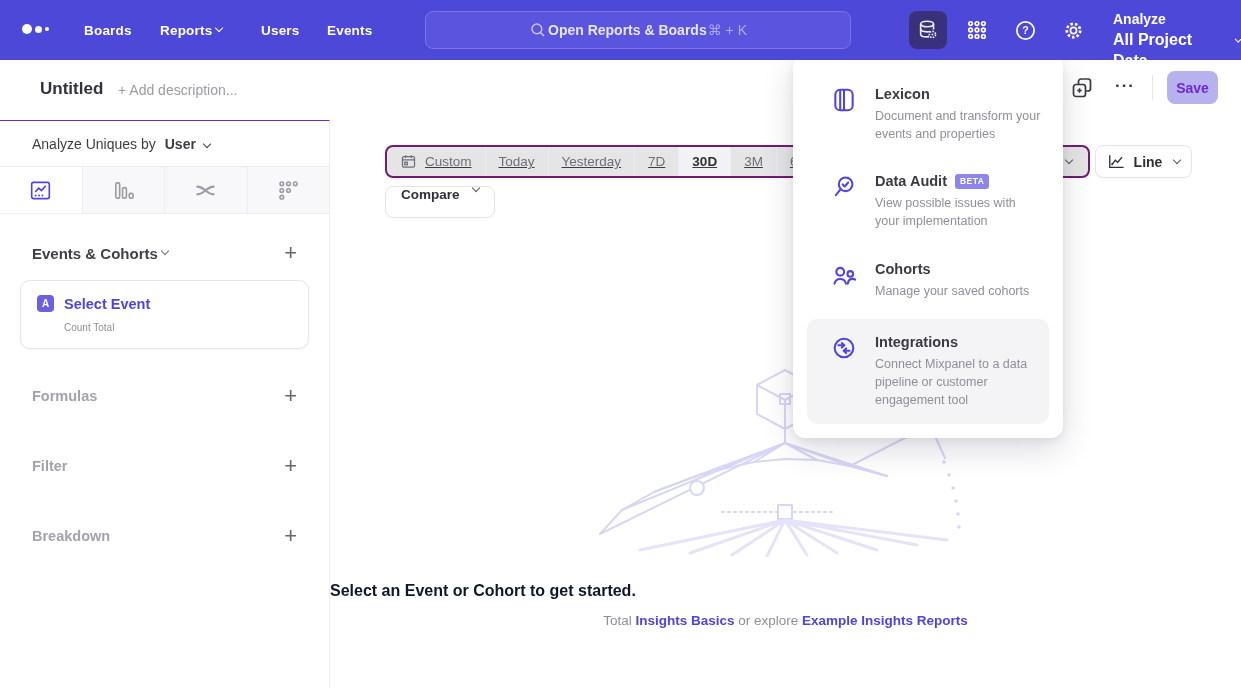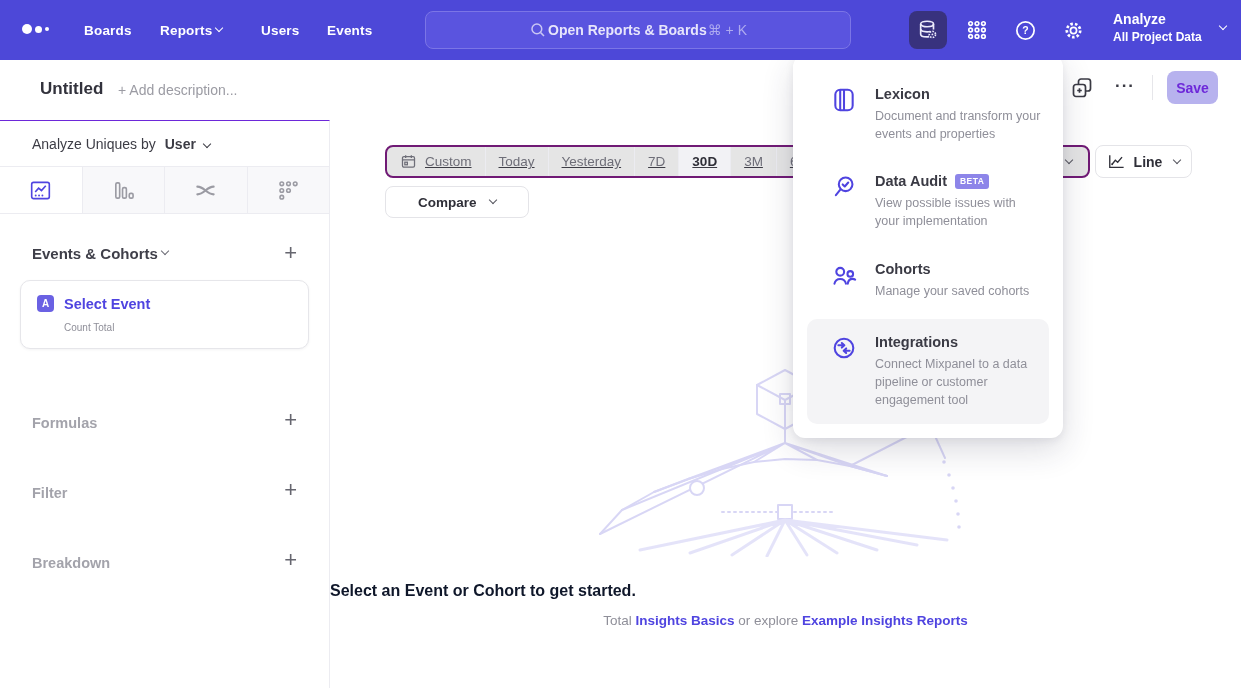--- a/index.html
+++ b/index.html
@@ -48,21 +48,21 @@
   }
   .btn-db   { left:909px;  background:#38327e; }
   .btn-grid { left:958px;  }
   .btn-help { left:1006px; }
   .btn-gear { left:1054px; }
   .project {
     position:absolute; left:1113px; top:11px; display:flex; align-items:center; gap:14px;
     color:#fff; cursor:pointer;
   }
   .project .pname { font-size:14px; font-weight:700; line-height:1.25; }
-  .project .pscope{ font-size:12px; font-weight:700; line-height:1.35; }
+  .project .pscope{ font-size:16px; font-weight:700; line-height:1.35; }
   
   .report-title { position:absolute; left:40px; top:79px; font-size:17px; font-weight:700; color:#32323c; }
   .add-desc { position:absolute; left:118px; top:82px; font-size:14px; color:#9b9ba3; cursor:text; }
   .copy-btn { position:absolute; left:1070px; top:76px; width:24px; height:24px; cursor:pointer; }
   .more-btn { position:absolute; left:1110px; top:72px; width:30px; color:#3a3a44; font-size:17px; font-weight:700; letter-spacing:2px; text-align:center; cursor:pointer; }
   .hdr-divider { position:absolute; left:1152px; top:75px; width:1px; height:25px; background:#e6e6ea; }
   .save-btn {
     position:absolute; left:1167px; top:71px; width:51px; height:33px;
     background:#b7b2ee; color:#6d28d9; border:none; border-radius:8px;
     font-family:inherit; font-size:14px; font-weight:700; cursor:default;
@@ -83,38 +83,38 @@
   .events-header .chev { color:#6b6b75; }
   .plus { margin-left:auto; font-size:22px; font-weight:400; color:#66666f; line-height:1; cursor:pointer; }
   .event-card {
     margin:16px 20px 0; border:1px solid #e6e6ea; border-radius:10px;
     padding:14px 16px 15px; box-shadow:0 1px 3px rgba(20,20,40,.05); cursor:pointer; background:#fff;
   }
   .card-row1 { display:flex; align-items:center; gap:10px; }
   .abadge { width:17px; height:17px; border-radius:4px; background:#6a61e3; color:#fff; font-size:10px; font-weight:700; display:flex; align-items:center; justify-content:center; }
   .sel-event { color:#4f44e0; font-weight:700; font-size:14.5px; }
   .count-total { margin:10px 0 0 27px; color:#8f8f99; font-size:10px; cursor:pointer; }
-  .side-row { display:flex; align-items:flex-end; padding:0 32px; height:70px; }
+  .side-row { display:flex; align-items:center; padding:0 32px; height:70px; }
   .side-row:first-of-type { margin-top:0; }
   .side-row .lbl { font-size:14.5px; font-weight:700; color:#a3a3ab; }
   .side-rows { margin-top:12px; }
   
   .seg {
     position:absolute; left:385px; top:145px; width:705px; height:33px;
     display:flex; border:2px solid #701a75; border-radius:8px; background:#e5e5e5; overflow:hidden;text-decoration:underline;
   }
   .seg-item {
     display:flex; align-items:center; gap:8px; padding:0 13px;
     font-size:13.5px; color:#6e6e78; border-right:1px solid #ececf1; cursor:pointer; white-space:nowrap;
   }
   .seg-item.active { background:#f2f2f5; color:#2f2f38; font-weight:700; }
   .seg-more { flex:1; display:flex; align-items:center; justify-content:flex-end; padding:0 16px; color:#55555e; cursor:pointer; }
   .compare-btn {
-    position:absolute; left:385px; top:186px; height:32px; padding:0 32px;
-    display:flex; align-items:center; gap:9px; border:1px solid #e4e4e8; border-radius:8px;
+    position:absolute; left:385px; top:186px; height:32px; padding:0 15px;
+    display:flex; align-items:flex-start; gap:9px; border:1px solid #e4e4e8; border-radius:8px;
     background:#fff; font-size:13.5px; font-weight:700; color:#2f2f38; cursor:pointer;
   }
   .compare-btn .chev, .line-btn .chev { color:#55555e; }
   .line-btn {
     position:absolute; left:1095px; top:145px; width:97px; height:33px;
     display:flex; align-items:center; justify-content:center; gap:8px;
     border:1px solid #e4e4e8; border-radius:8px; background:#fff;
     font-size:14px; font-weight:700; color:#2f2f38; cursor:pointer;
   }
   

